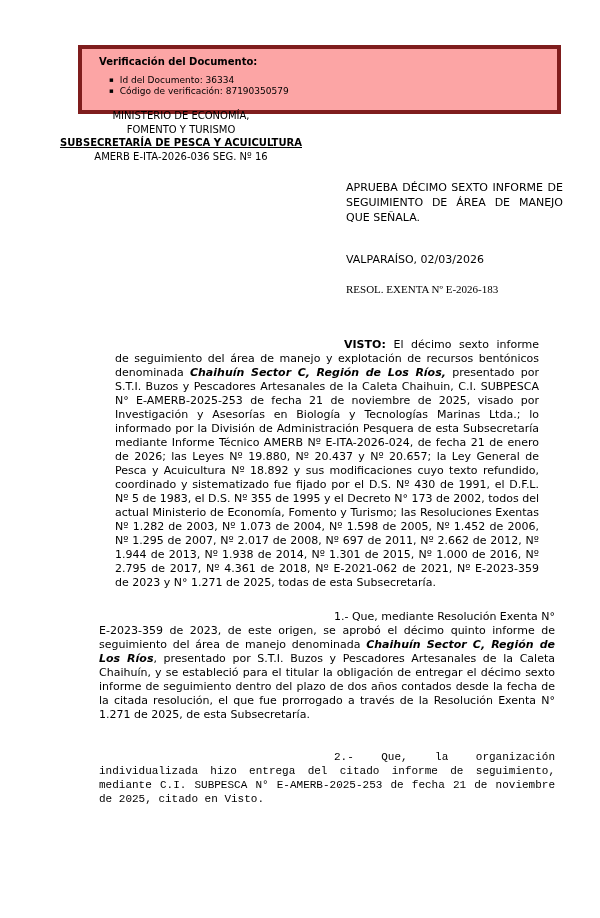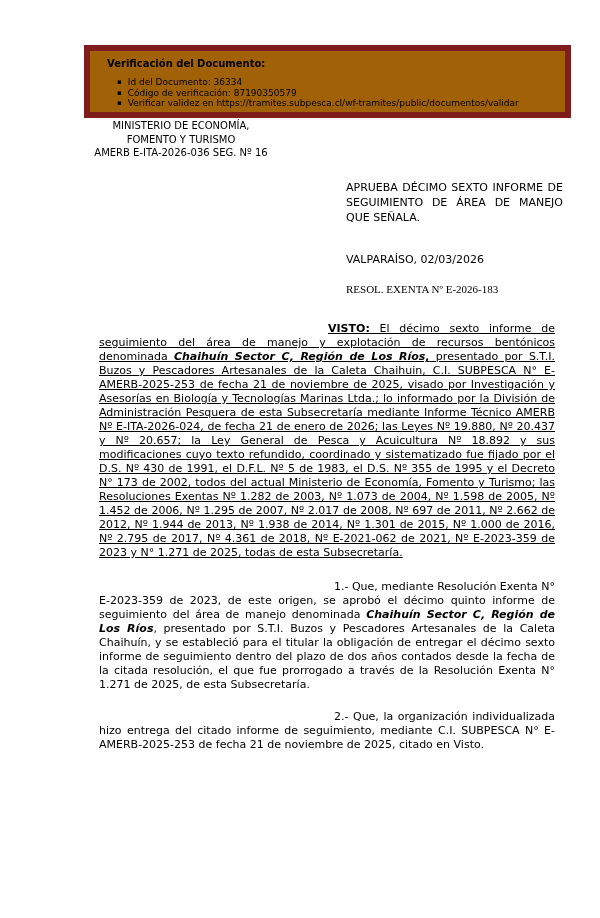--- a/index.html
+++ b/index.html
@@ -6,92 +6,90 @@
   .page{
     position:relative;
     width:600px;height:918px;
     background:#ffffff;
     font-family:"DejaVu Sans","Liberation Sans",sans-serif;
     color:#000;
     overflow:hidden;
   }
   
   .verify-box{
-    position:absolute;left:84px;top:45px;width:475px;height:61px;
-    border:6px solid #7f1d1d;
-    background:#a16207;
+    position:absolute;left:78px;top:45px;width:475px;height:61px;
+    border:4px solid #7f1d1d;
+    background:#fca5a5;
   }
   .verify-title{
     font-size:10px;font-weight:bold;
     margin:7px 0 0 17px;
   }
   .verify-list{
     list-style:none;margin:8px 0 12px 27px;padding:0;
   }
   .verify-list li{
     font-size:9px;line-height:10.5px;white-space:nowrap;
   }
   .bullet{
     display:inline-block;font-size:7px;margin-right:6px;vertical-align:1px;
   }
   
   .letterhead{
-    position:absolute;left:30px;top:119px;width:302px;
+    position:absolute;left:30px;top:109px;width:302px;
     text-align:center;font-size:10px;line-height:13.5px;
   }
   .letterhead .subsec{
     font-weight:bold;text-decoration:underline;
   }
   
   .title-block{
     position:absolute;left:346px;top:180px;width:217px;
     font-size:11px;
   }
   .subject{line-height:15px;text-align:justify;}
   .place-date{margin-top:28px;}
   .resolution-number{margin-top:17px;font-family:Liberation Serif, serif;}
   
   .body-text{
     position:absolute;left:99px;top:322px;width:456px;
     font-size:11px;line-height:14px;text-align:justify;
   }
-  .visto-paragraph{margin:0;text-indent:229px;text-decoration:underline;}
+  .visto-paragraph{margin:16px;text-indent:229px;}
   .considerando-heading{
     margin:16px 0 0 233px;
     font-weight:bold;letter-spacing:4px;
     font-size:11px;
   }
   .consid-paragraph{margin:20px 0 0 0;text-indent:235px;}
-  .consid-paragraph + .consid-paragraph{margin-top:18px;}
+  .consid-paragraph + .consid-paragraph{margin-top:28px;font-family:Liberation Mono, monospace;}
   .seg-bold{font-weight:bold;}
   .seg-bold-italic{font-weight:bold;font-style:italic;}
 </style>
 </head>
 <body>
 
 <div class="page">
 
   <div class="verify-box">
     <div class="verify-title">Verificación del Documento:</div>
     <ul class="verify-list">
       <li>
         <span class="bullet">▪</span><span>Id del Documento: 36334</span>
       </li>
       <li>
         <span class="bullet">▪</span><span>Código de verificación: 87190350579</span>
       </li>
-      <li>
-        <span class="bullet">▪</span><span>Verificar validez en https://tramites.subpesca.cl/wf-tramites/public/documentos/validar</span>
-      </li>
     </ul>
   </div>
 
   <div class="letterhead">
     <div>MINISTERIO DE ECONOMÍA,</div>
     <div>FOMENTO Y TURISMO</div>
+    <div class="subsec">SUBSECRETARÍA DE PESCA Y ACUICULTURA</div>
     <div>AMERB E-ITA-2026-036 SEG. Nº 16</div>
   </div>
 
   <div class="title-block">
     <div class="subject">APRUEBA DÉCIMO SEXTO INFORME DE SEGUIMIENTO DE ÁREA DE MANEJO QUE SEÑALA.</div>
     <div class="place-date">VALPARAÍSO, 02/03/2026</div>
     <div class="resolution-number">RESOL. EXENTA Nº E-2026-183</div>
   </div>
 
   <div class="body-text">

